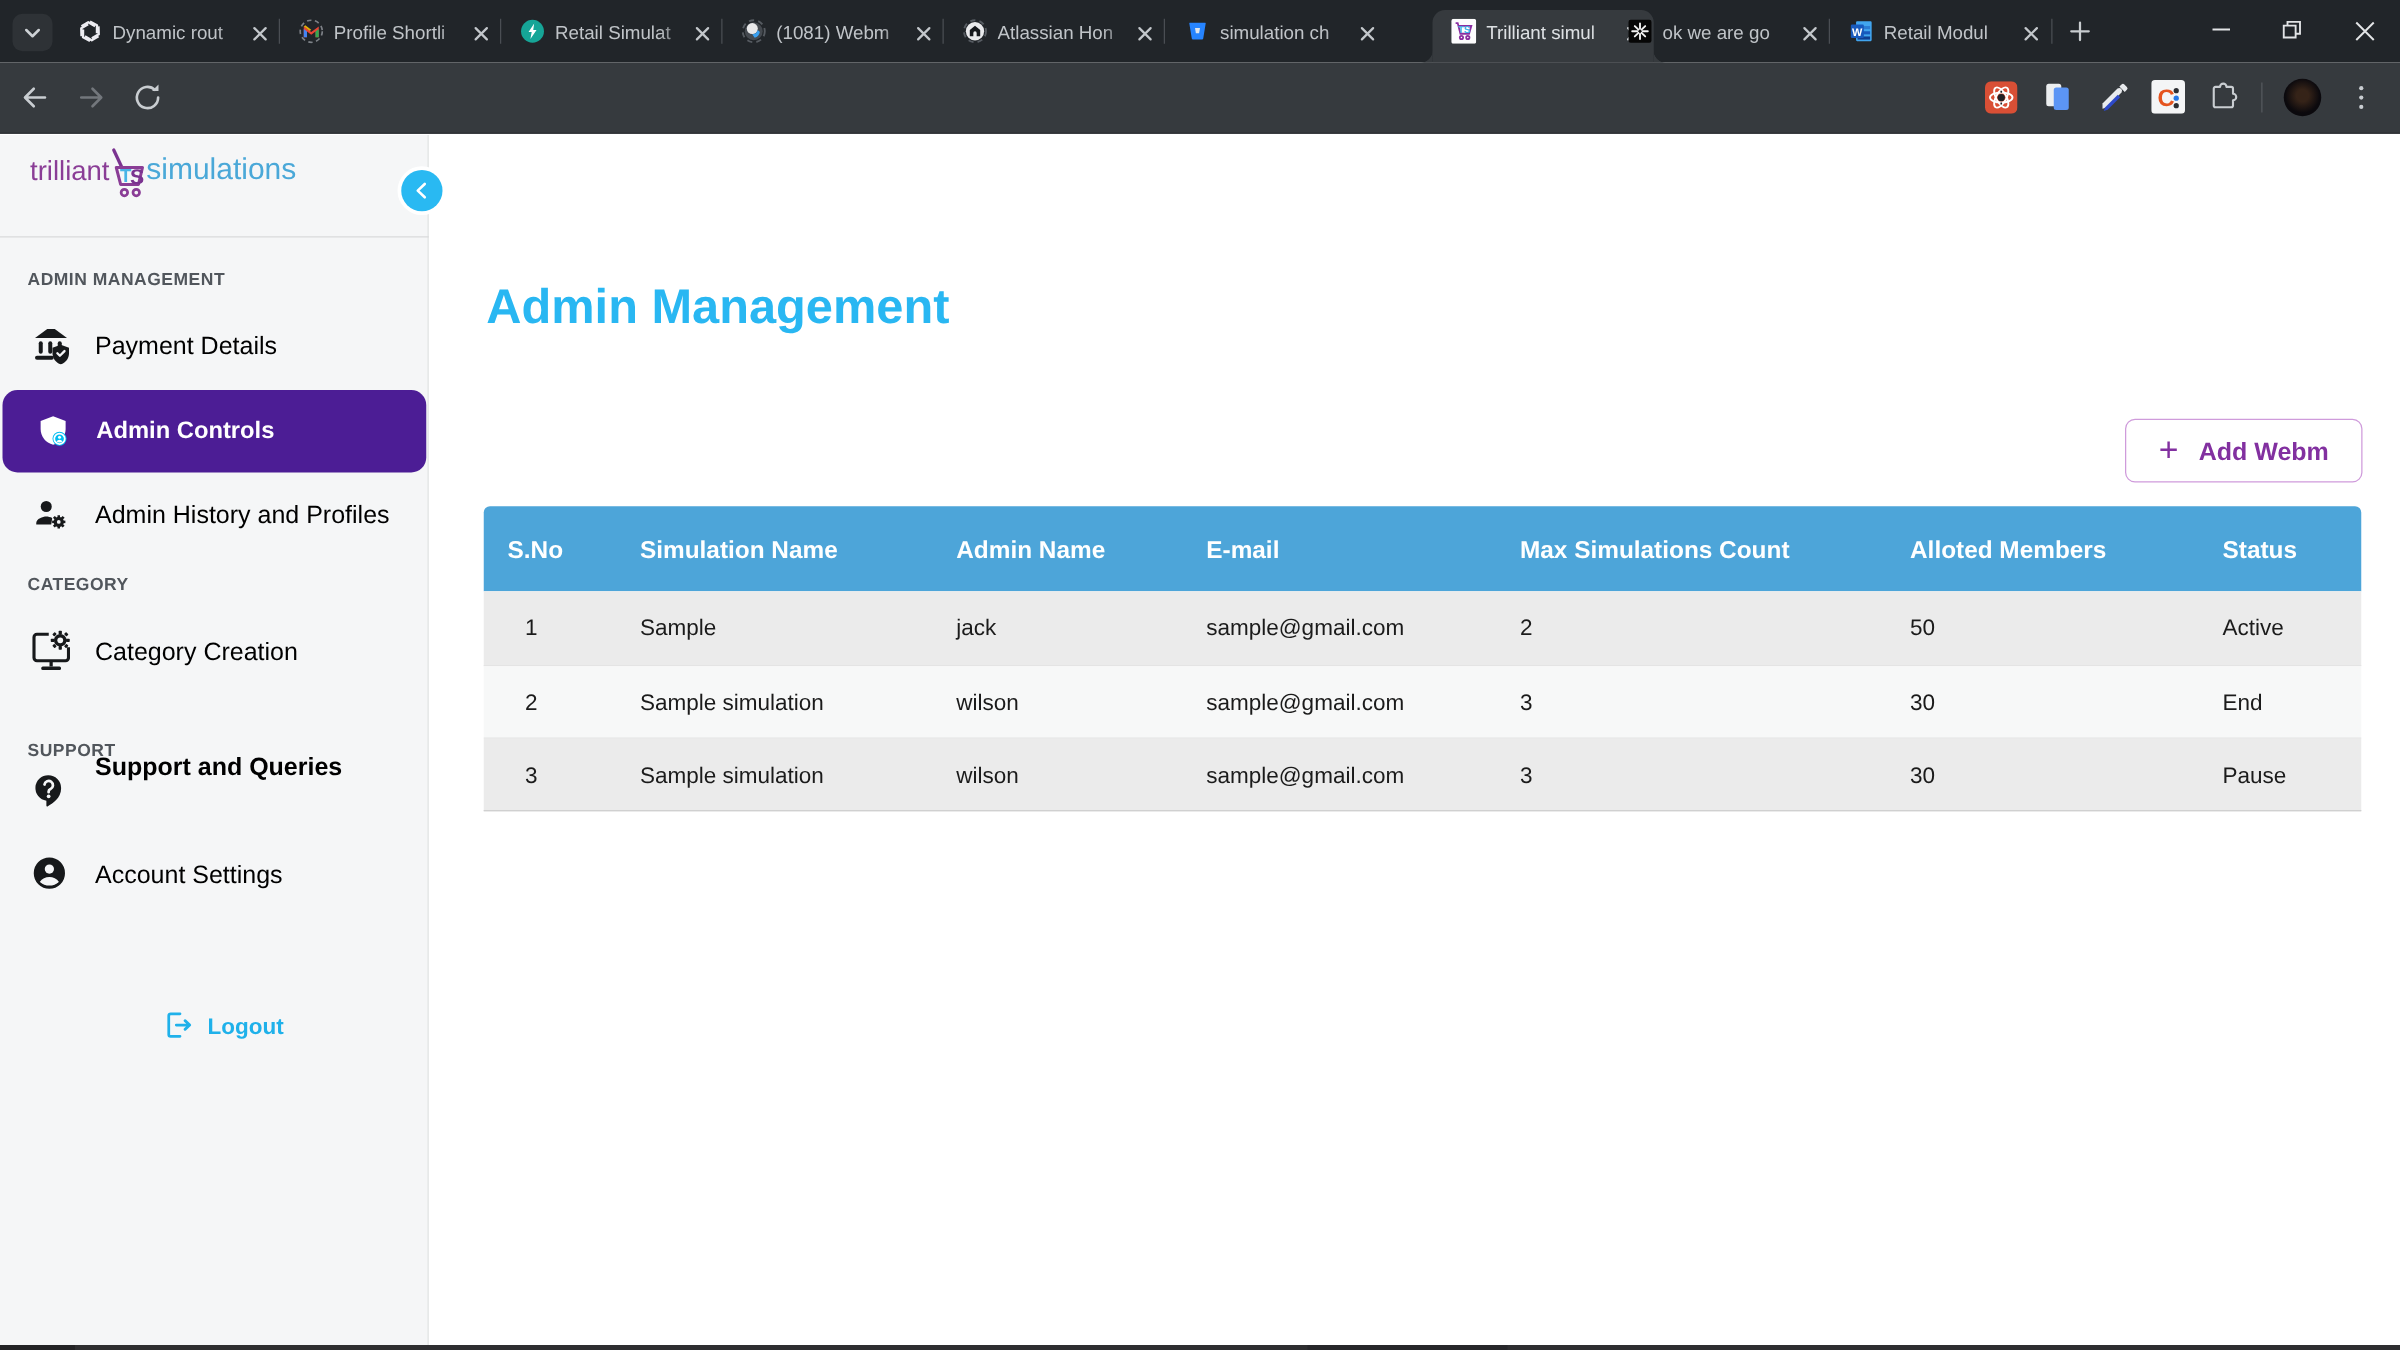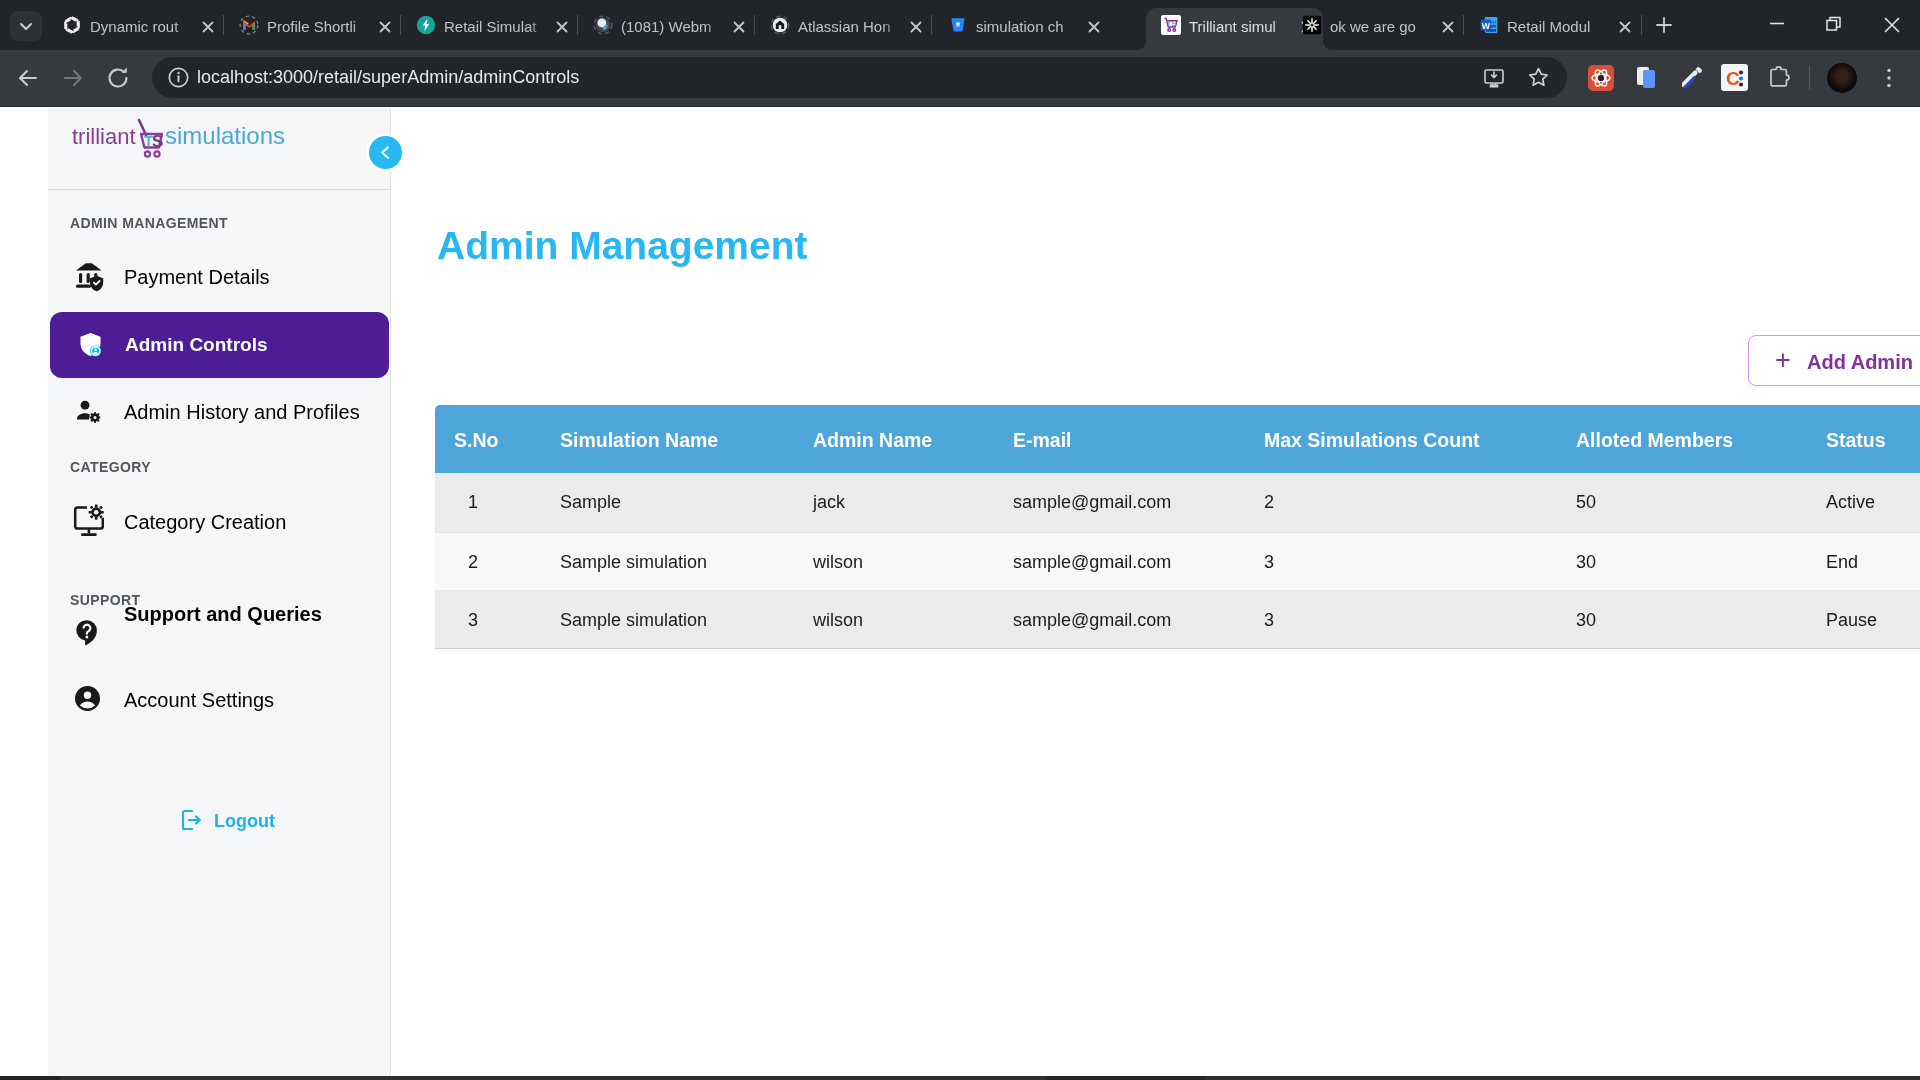--- a/index.html
+++ b/index.html
@@ -18,21 +18,21 @@
   #tab-active .title { color:#dee1e4; }
   .curve { position:absolute; bottom:0; width:10px; height:10px; }
   .curve.l { left:-10px; background:radial-gradient(circle at 0 0, transparent 10px, #363a3e 10.5px); }
   .curve.r { right:-10px; background:radial-gradient(circle at 10px 0, transparent 10px, #363a3e 10.5px); }
   #chevbtn { position:absolute; left:10px; top:11px; width:32px; height:30px; background:#2e3236; border-radius:8px; }
   .winctl { position:absolute; top:0; height:50px; }
   #toolbar { position:absolute; left:0; top:50px; width:1920px; height:57px; background:#363a3e; border-bottom:1px solid #2c2f33; }
   #omnibox { position:absolute; left:152px; top:7px; width:1415px; height:41px; border-radius:21px; background:#22262a; }
   #urltext { position:absolute; left:45px; top:10px; font-size:18px; color:#e9eaec; }
   
-  #page { position:absolute; left:0; top:108px; width:1872px; height:968px; background:#fff;margin-left:48px; }
+  #page { position:absolute; left:0; top:108px; width:1872px; height:968px; background:#fff; }
   #sidebar { position:absolute; left:0; top:0; width:343px; height:968px; background:#f5f6f7; border-right:1px solid #e2e3e4; }
   #logodiv { position:absolute; left:0; top:81px; width:343px; height:1px; background:#d9dadb; }
   .sechdr { position:absolute; left:22px; font-size:14px; font-weight:bold; color:#51565c; letter-spacing:0.4px; }
   .mitem { position:absolute; left:76px; font-size:20px; font-weight:500; color:#000000; }
   .micon { position:absolute; }
   #logout svg { position:absolute; left:0; top:0; }
   #activeitem { position:absolute; left:2px; top:204px; width:339px; height:66px; background:#4c1d95; border-radius:12px; }
   #activeitem span { position:absolute; left:75px; top:22px; font-size:19px; font-weight:bold; color:#fff; }
   #collapse { position:absolute; left:318px; top:25px; width:39px; height:39px; border-radius:50%; background:#fff; }
   #collapse .inner { position:absolute; left:3px; top:3px; width:33px; height:33px; border-radius:50%; background:#29b9f2; }
@@ -213,35 +213,20 @@
     <svg style="position:absolute;left:14px;top:14px;" width="28" height="28" viewBox="0 0 28 28">
       <path d="M22 14H7M13 7l-7 7 7 7" stroke="#c9cdd1" stroke-width="2.1" fill="none" stroke-linecap="round" stroke-linejoin="round"></path>
     </svg>
     <svg style="position:absolute;left:59px;top:14px;" width="28" height="28" viewBox="0 0 28 28">
       <path d="M6 14h15M15 7l7 7-7 7" stroke="#73777c" stroke-width="2.1" fill="none" stroke-linecap="round" stroke-linejoin="round"></path>
     </svg>
     <svg style="position:absolute;left:104px;top:14px;" width="28" height="28" viewBox="0 0 28 28">
       <path d="M22.5 14a8.5 8.5 0 1 1-2.6-6.1" stroke="#c9cdd1" stroke-width="2.1" fill="none" stroke-linecap="round"></path>
       <path d="M22.8 3.6v5.2h-5.2z" fill="#c9cdd1"></path>
     </svg>
-    <div id="omnibox">
-      <svg style="position:absolute;left:13px;top:7px;" width="27" height="27" viewBox="0 0 27 27">
-        <circle cx="13.5" cy="13.5" r="9.2" stroke="#cdd1d5" stroke-width="1.7" fill="none"></circle>
-        <path d="M13.5 12.2v5.2" stroke="#cdd1d5" stroke-width="1.9" stroke-linecap="round"></path>
-        <circle cx="13.5" cy="9" r="1.2" fill="#cdd1d5"></circle>
-      </svg>
-      <div id="urltext">localhost:3000/retail/superAdmin/adminControls</div>
-      <svg style="position:absolute;left:1330px;top:9px;" width="24" height="24" viewBox="0 0 24 24">
-        <path d="M3 5.5a1.5 1.5 0 0 1 1.5-1.5h15A1.5 1.5 0 0 1 21 5.5v10a1.5 1.5 0 0 1-1.5 1.5H13v2h2.5v1.6h-7V19H11v-2H4.5A1.5 1.5 0 0 1 3 15.5z" stroke="#cdd1d5" stroke-width="1.6" fill="none"></path>
-        <path d="M12 6v5M9.5 9l2.5 2.6L14.5 9" stroke="#cdd1d5" stroke-width="1.6" fill="none" stroke-linecap="round" stroke-linejoin="round"></path>
-      </svg>
-      <svg style="position:absolute;left:1374px;top:8px;" width="25" height="25" viewBox="0 0 25 25">
-        <path d="M12.5 3.6l2.7 5.6 6.1.8-4.5 4.2 1.1 6-5.4-2.9-5.4 2.9 1.1-6-4.5-4.2 6.1-.8z" stroke="#cdd1d5" stroke-width="1.7" fill="none" stroke-linejoin="round"></path>
-      </svg>
-    </div>
     <svg style="position:absolute;left:1588px;top:15px;" width="26" height="26" viewBox="0 0 26 26">
       <rect width="26" height="26" rx="5" fill="#d94f35"></rect>
       <g stroke="#fff" stroke-width="1.5" fill="none">
         <ellipse cx="13" cy="13" rx="9" ry="4"></ellipse>
         <ellipse cx="13" cy="13" rx="9" ry="4" transform="rotate(60 13 13)"></ellipse>
         <ellipse cx="13" cy="13" rx="9" ry="4" transform="rotate(-60 13 13)"></ellipse>
       </g>
       <circle cx="13" cy="13" r="2.9" fill="#222226"></circle>
       <path d="M13 9.2v-1.6M13 17v1.6" stroke="#222226" stroke-width="1.3"></path>
     </svg>
@@ -371,21 +356,21 @@
         <div class="inner"></div>
         <svg style="position:absolute;left:3px;top:3px;" width="33" height="33" viewBox="0 0 33 33">
           <path d="M18.8 11.2l-5.6 5.3 5.6 5.3" stroke="#fff" stroke-width="2.1" fill="none" stroke-linecap="round" stroke-linejoin="round"></path>
         </svg>
       </div>
     </div>
     <div id="main">
       <div id="h1">Admin Management</div>
       <div id="addbtn">
         <span class="plus">+</span>
-        <span class="lbl">Add Admin</span>
+        <span class="lbl">Add Webm</span>
       </div>
       <div id="tbl">
         <div class="hd">
           <div class="c1">S.No</div>
           <div class="c2">Simulation Name</div>
           <div class="c3">Admin Name</div>
           <div class="c4">E-mail</div>
           <div class="c5">Max Simulations Count</div>
           <div class="c6">Alloted Members</div>
           <div class="c7">Status</div>

